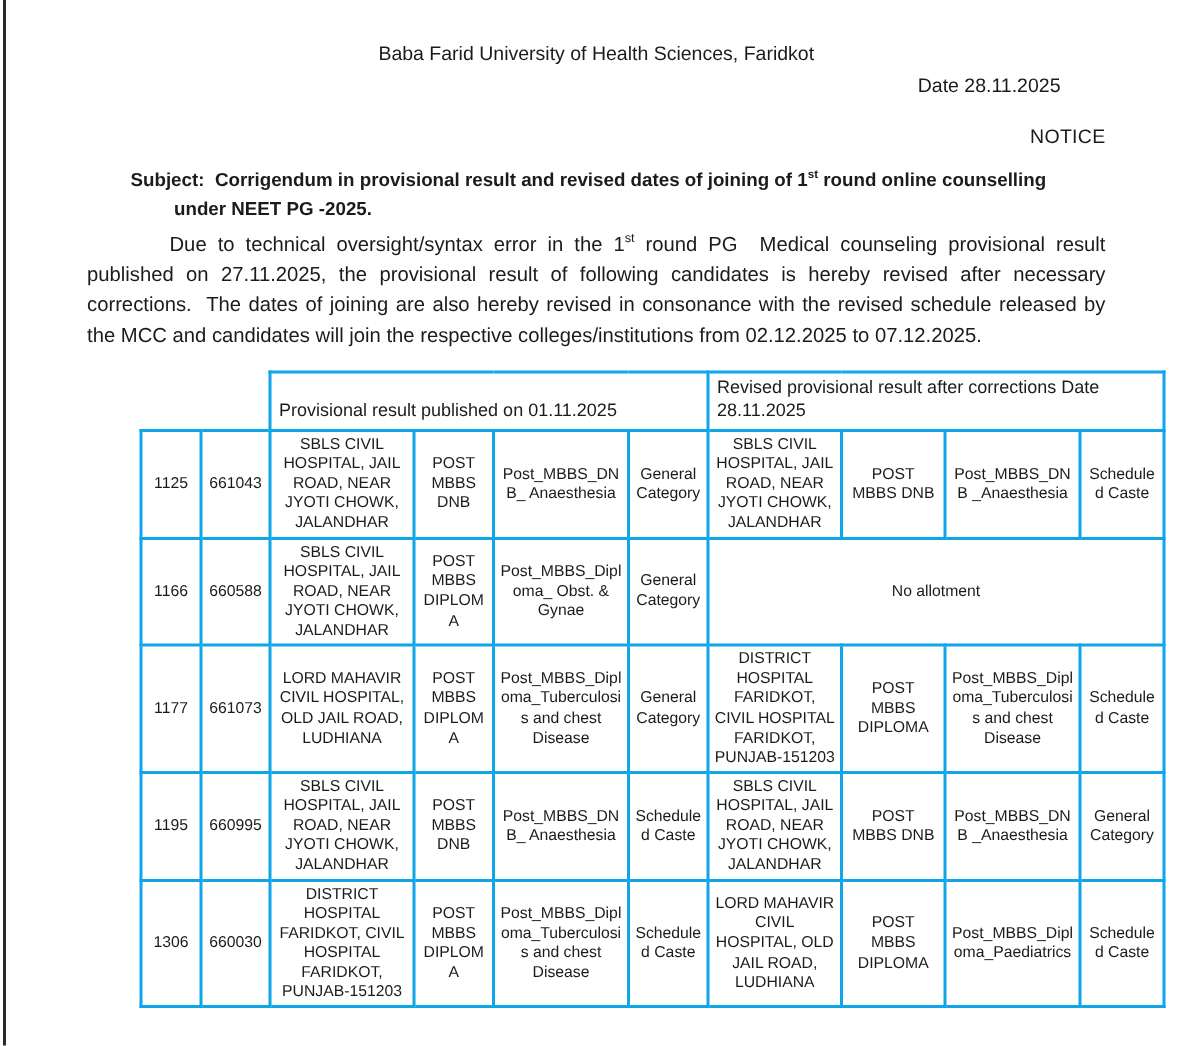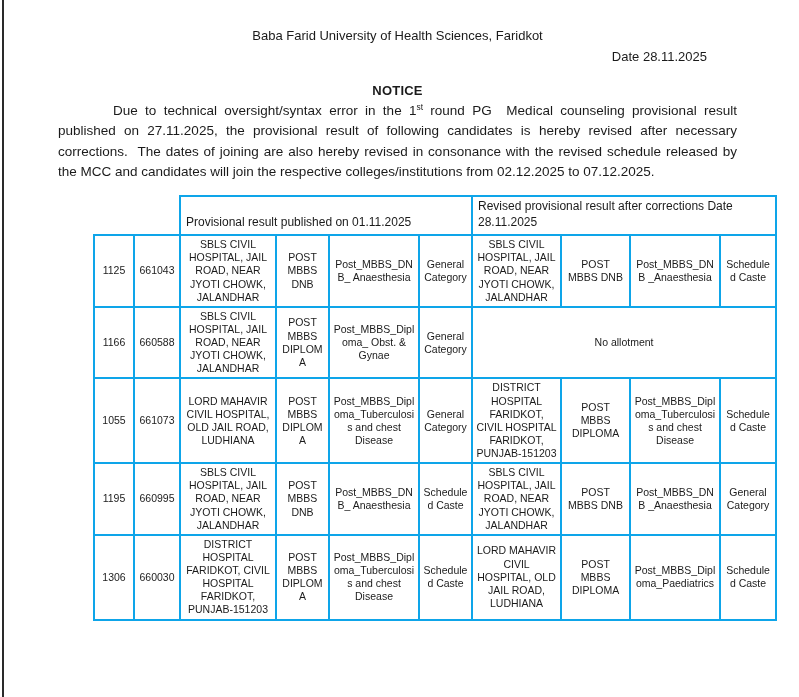--- a/index.html
+++ b/index.html
@@ -35,24 +35,23 @@
     font-size: 13px;
   }
   .date-line {
     margin-top: 6px;
     text-align: right;
     padding-right: 30px;
     font-size: 13px;
   }
   .notice {
     margin-top: 19px;
-    text-align: center;
+    text-align: right;
     font-size: 13px;
     letter-spacing: 0.2px;
-    font-weight: bold;
   }
   .subject {
     margin: 13px 0 0 0;
     font-weight: bold;
     font-size: 12.5px;
     line-height: 1.55;
     padding-left: 58px;
     text-indent: -29px;
     white-space: pre-wrap;
     text-align: left;
@@ -113,20 +112,21 @@
 <div class="page-left-line"></div>
 
 <div class="content">
 
   <div class="title">Baba Farid University of Health Sciences, Faridkot</div>
 
   <div class="date-line">Date 28.11.2025</div>
 
   <div class="notice">NOTICE</div>
 
+  <p class="subject"><span>Subject:  Corrigendum in provisional result and revised dates of joining of 1</span><sup>st</sup><span> round online counselling</span><br><span>under NEET PG -2025.</span></p>
 
   <p class="body-para"><span>Due to technical oversight/syntax error in the 1</span><sup>st</sup><span> round PG  Medical counseling provisional result published on 27.11.2025, the provisional result of following candidates is hereby revised after necessary corrections.  The dates of joining are also hereby revised in consonance with the revised schedule released by the MCC and candidates will join the respective colleges/institutions from 02.12.2025 to 07.12.2025.</span></p>
 
   <table class="result-table">
     <colgroup>
       <col style="width:40px">
         <col style="width:46px">
         <col style="width:96px">
         <col style="width:53px">
         <col style="width:90px">
@@ -157,21 +157,21 @@
       <tr class="r1">
         <td>1166</td>
         <td>660588</td>
         <td>SBLS CIVIL HOSPITAL, JAIL ROAD, NEAR JYOTI CHOWK, JALANDHAR</td>
         <td>POST MBBS DIPLOMA</td>
         <td>Post_MBBS_Diploma_ Obst. &amp; Gynae</td>
         <td>General Category</td>
         <td colspan="4">No allotment</td>
       </tr>
       <tr class="r2">
-        <td>1055</td>
+        <td>1177</td>
         <td>661073</td>
         <td>LORD MAHAVIR CIVIL HOSPITAL, OLD JAIL ROAD, LUDHIANA</td>
         <td>POST MBBS DIPLOMA</td>
         <td>Post_MBBS_Diploma_Tuberculosis and chest Disease</td>
         <td>General Category</td>
         <td>DISTRICT HOSPITAL FARIDKOT, CIVIL HOSPITAL FARIDKOT, PUNJAB-151203</td>
         <td>POST MBBS DIPLOMA</td>
         <td>Post_MBBS_Diploma_Tuberculosis and chest Disease</td>
         <td>Scheduled Caste</td>
       </tr>

